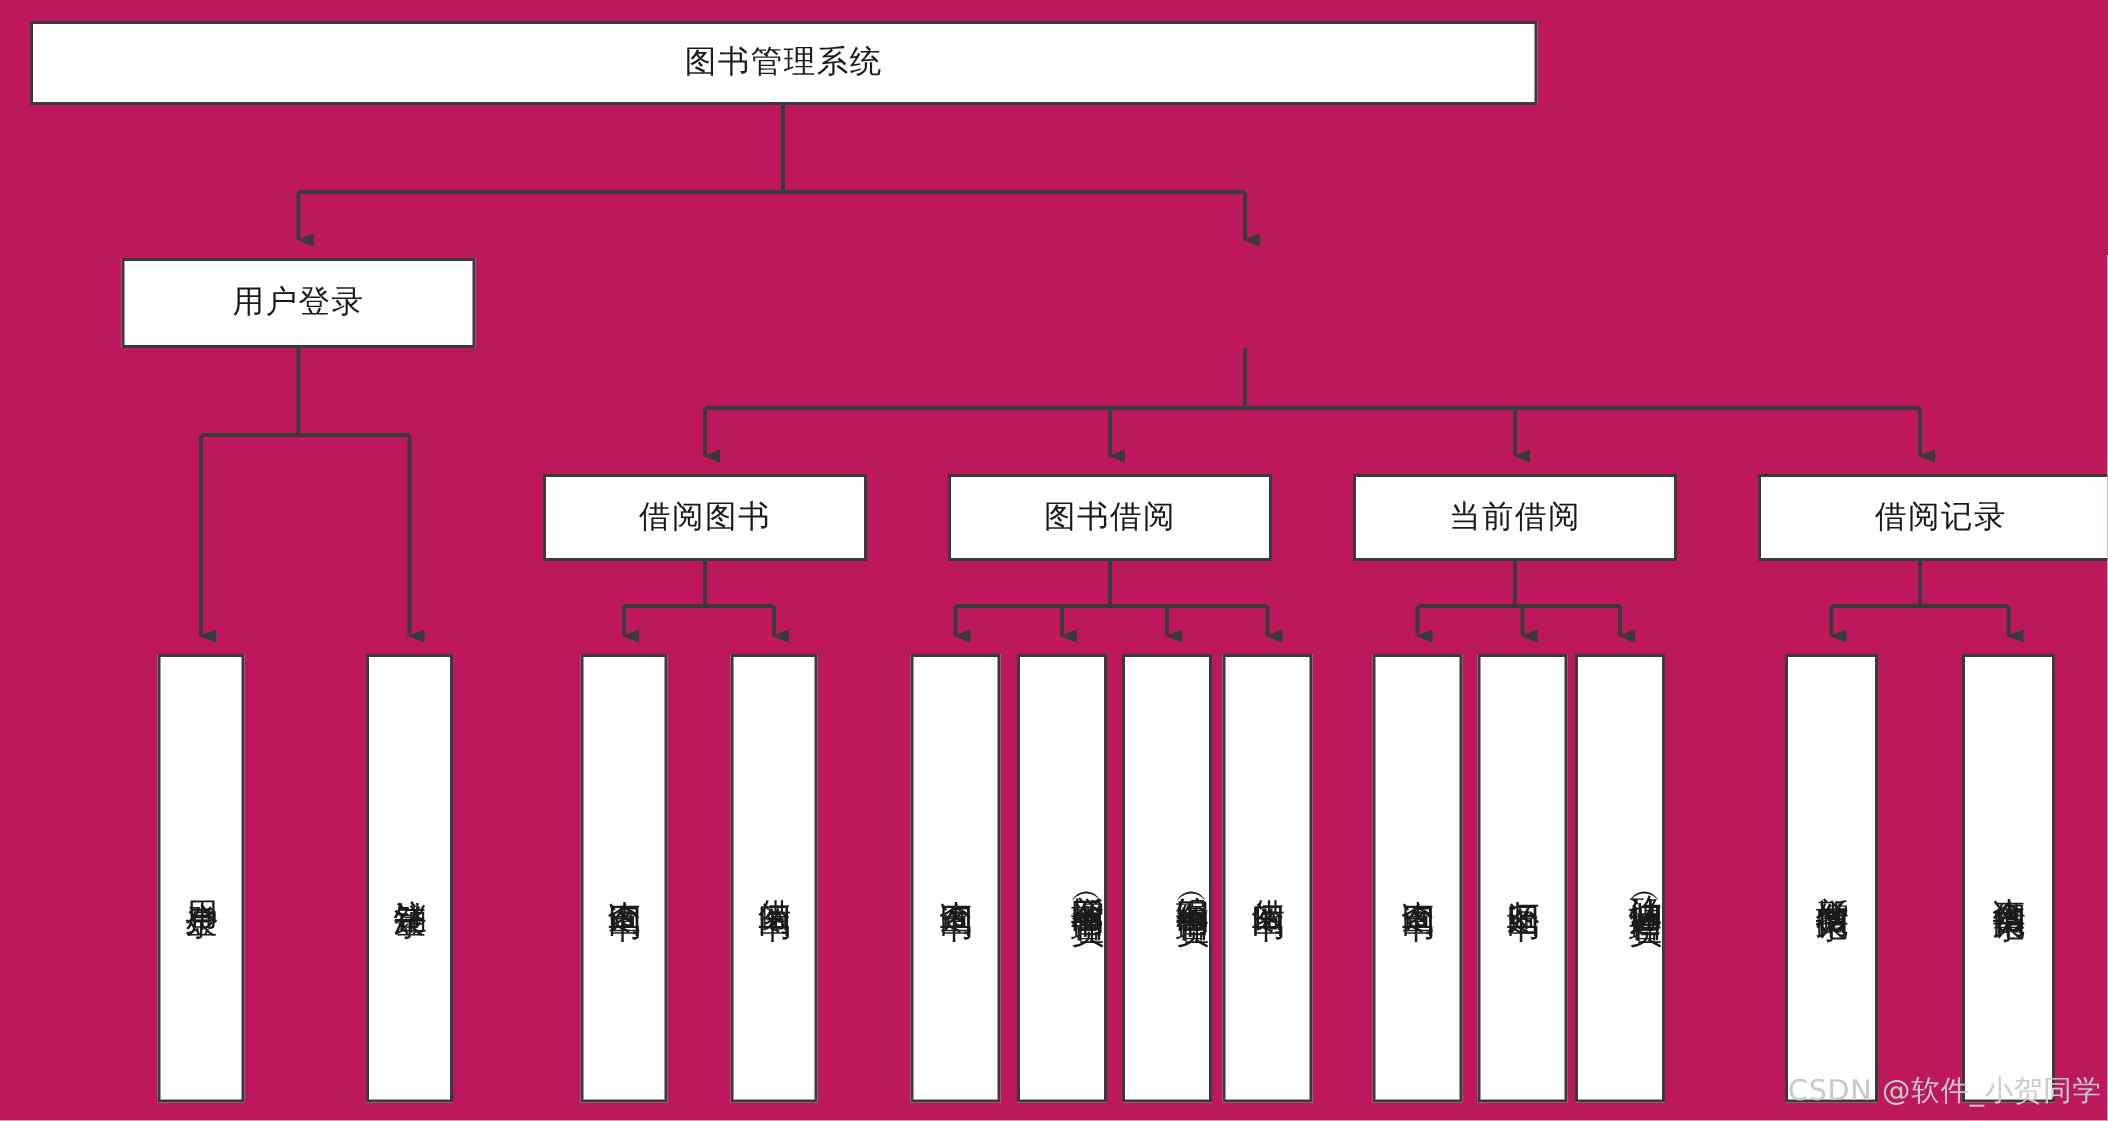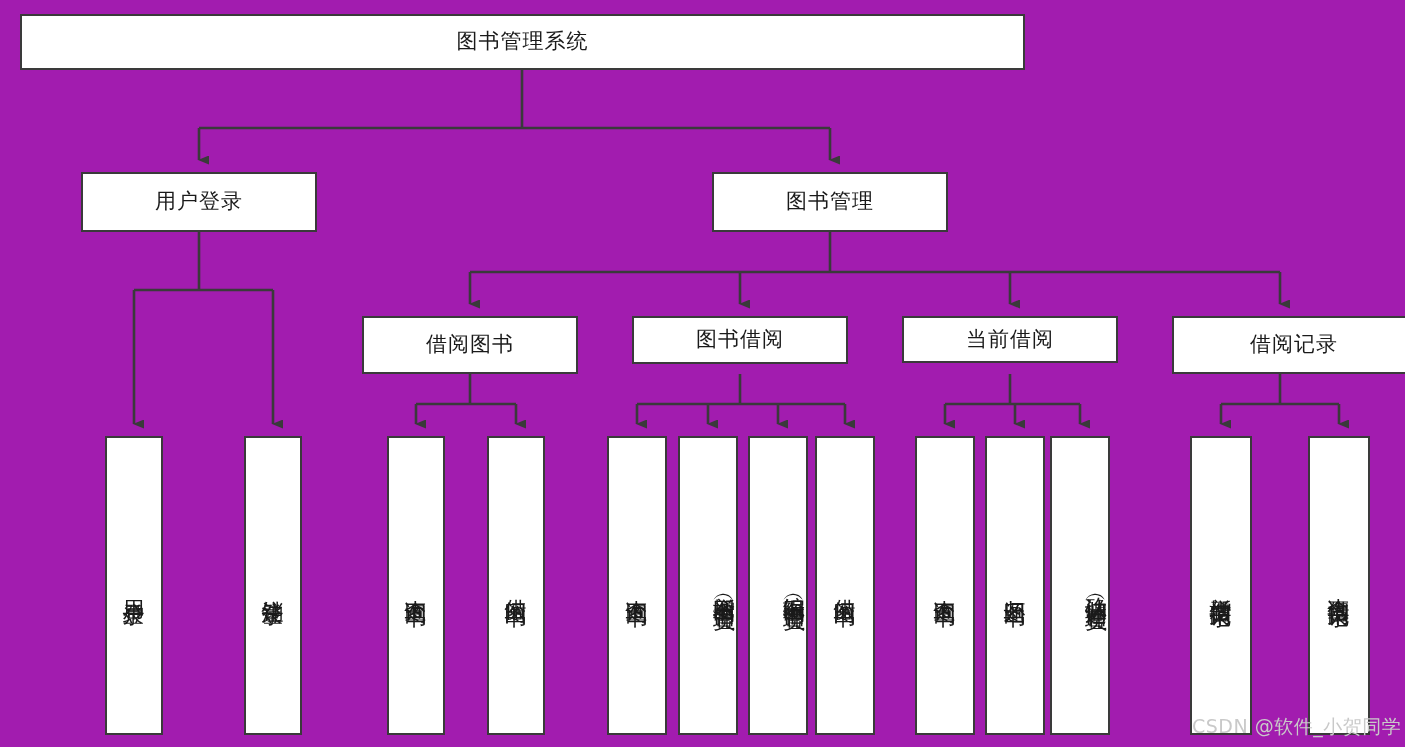--- a/index.html
+++ b/index.html
@@ -7,21 +7,21 @@
     padding: 0;
     background: #ffffff;
   }
   body {
     font-family: "DejaVu Sans", "Liberation Sans", sans-serif;
   }
   #canvas {
     position: relative;
     width: 1405px;
     height: 747px;
-    background: #a21caf;
+    background: #be185d;
     overflow: hidden;
     text-align: right;
   }
   .node {
     position: absolute;
     box-sizing: border-box;
     border: 2px solid #3a3a3a;
     background: #ffffff;
     display: flex;
     align-items: center;
@@ -118,25 +118,24 @@
       <path d="M1280,374 L1280,404"></path>
       <path d="M1221,404 L1339,404"></path>
       <path d="M1221,404 L1221,424" marker-end="url(#arrow)"></path>
       <path d="M1339,404 L1339,424" marker-end="url(#arrow)"></path>
     </g>
   </svg>
 
   <div class="node h" style="left:20px; top:14px; width:1005px; height:56px;">图书管理系统</div>
 
   <div class="node h" style="left:81px; top:172px; width:236px; height:60px;">用户登录</div>
-  <div class="node h" style="left:712px; top:172px; width:236px; height:60px;">图书管理</div>
 
   <div class="node h" style="left:362px; top:316px; width:216px; height:58px;">借阅图书</div>
-  <div class="node h" style="left:632px; top:316px; width:216px; height:48px;">图书借阅</div>
-  <div class="node h" style="left:902px; top:316px; width:216px; height:47px;">当前借阅</div>
+  <div class="node h" style="left:632px; top:316px; width:216px; height:58px;">图书借阅</div>
+  <div class="node h" style="left:902px; top:316px; width:216px; height:58px;">当前借阅</div>
   <div class="node h" style="left:1172px; top:316px; width:244px; height:58px;">借阅记录</div>
 
   <div class="node v tall" style="left:105px; top:436px; width:58px; height:299px;">用户登录</div>
   <div class="node v tall" style="left:244px; top:436px; width:58px; height:299px;">注销登录</div>
 
   <div class="node v tall" style="left:387px; top:436px; width:58px; height:299px;">查询图书</div>
   <div class="node v tall" style="left:487px; top:436px; width:58px; height:299px;">借阅图书</div>
 
   <div class="node v tall" style="left:607px; top:436px; width:60px; height:299px;">查询图书</div>
   <div class="node v" style="left:678px; top:436px; width:60px; height:299px;">新增图书（管理员）</div>

